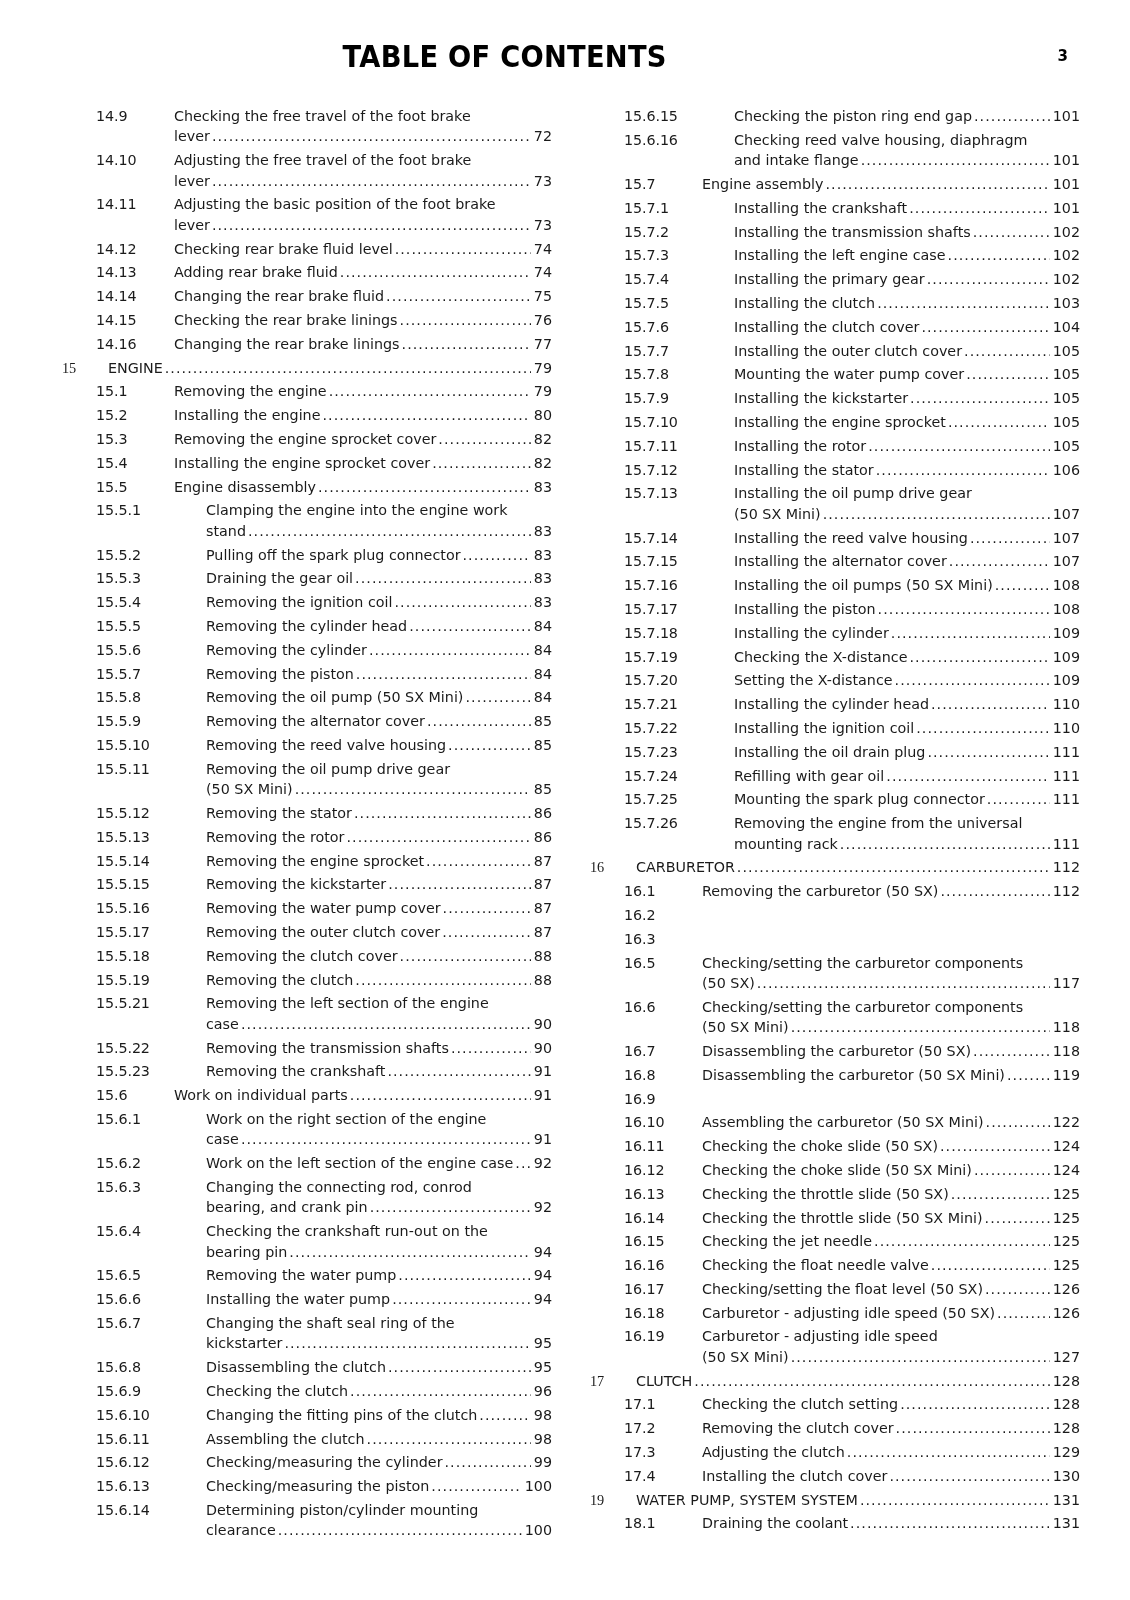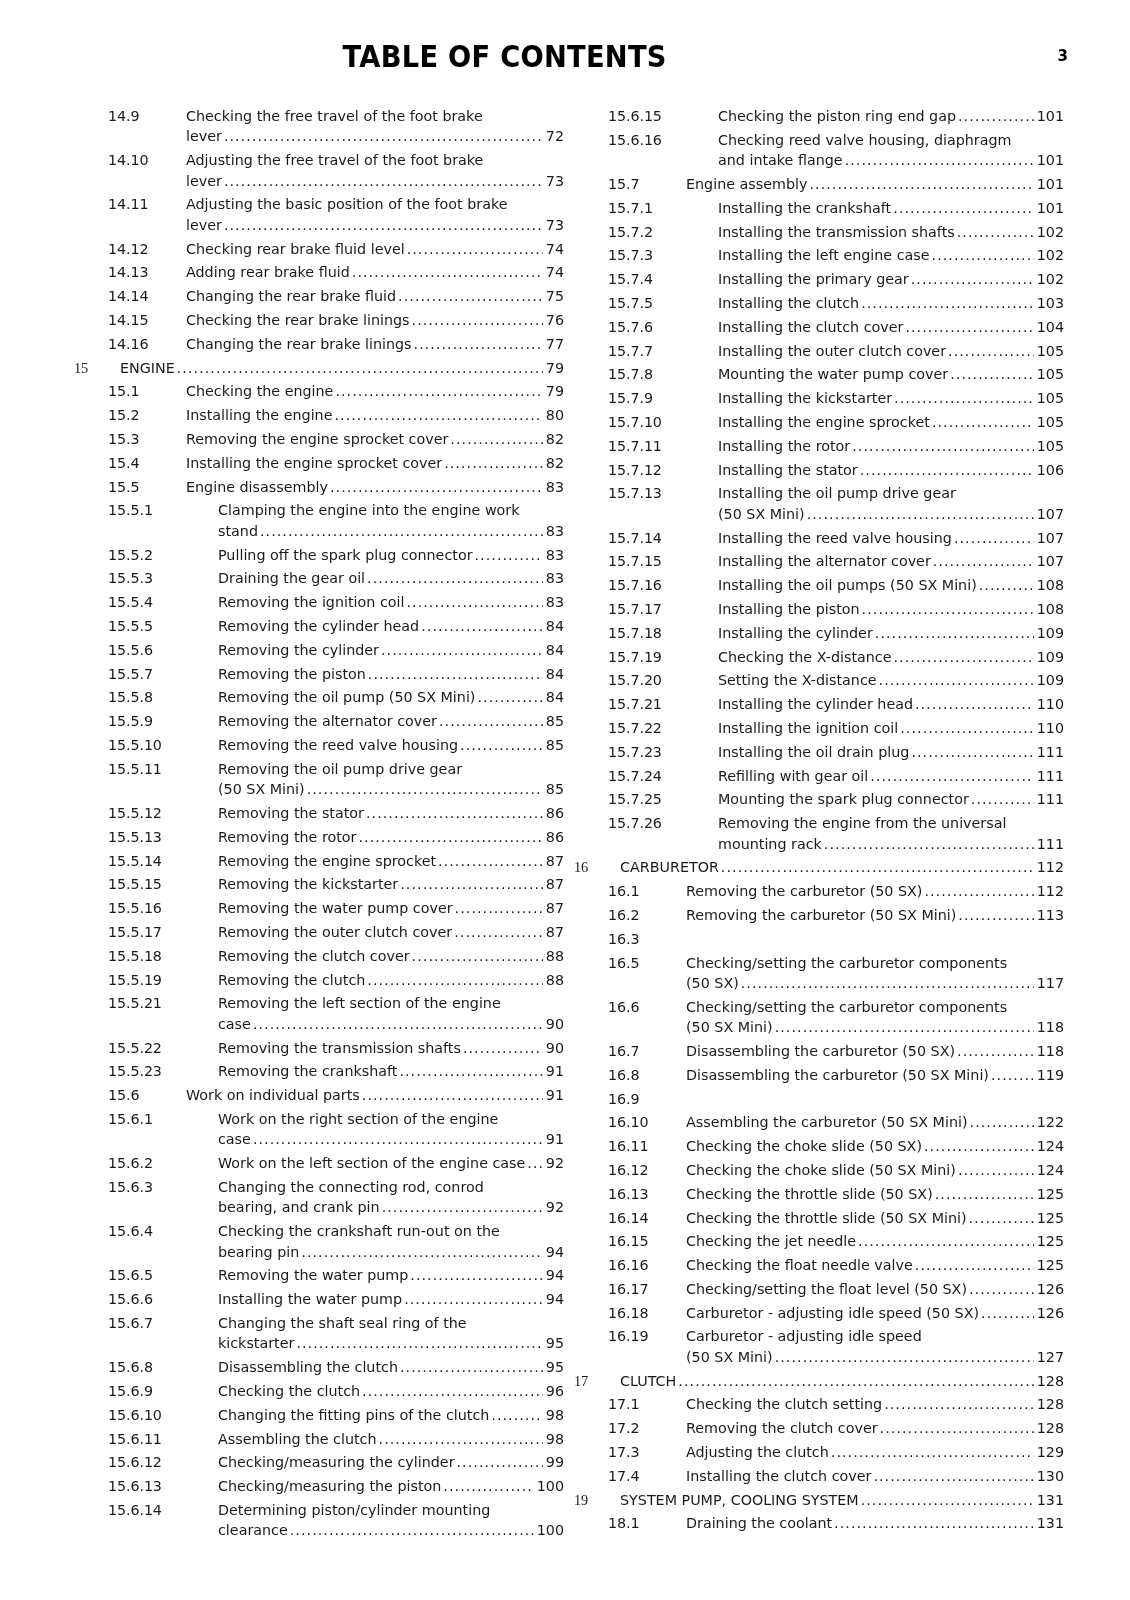--- a/index.html
+++ b/index.html
@@ -42,22 +42,21 @@
     font-size: 15px;
     color: #000000;
   }
 
   .columns {
     position: absolute;
     top: 106px;
     left: 62px;
     width: 1006px;
     display: flex;
-    gap: 10px;
-    margin-left: 12px;
+    gap: 38px;
   }
   .col {
     width: 490px;
     flex: 0 0 490px;
   }
 
   
   .entry {
     display: flex;
     align-items: flex-start;
@@ -216,21 +215,21 @@
             <span class="txt">ENGINE</span>
             <span class="leader"></span>
             <span class="pg">79</span>
           </div>
         </div>
       </div>
       <div class="entry lvl2">
         <div class="num">15.1</div>
         <div class="body">
           <div class="line">
-            <span class="txt">Checking the engine</span>
+            <span class="txt">Removing the engine</span>
             <span class="leader"></span>
             <span class="pg">79</span>
           </div>
         </div>
       </div>
       <div class="entry lvl2">
         <div class="num">15.2</div>
         <div class="body">
           <div class="line">
             <span class="txt">Installing the engine</span>
@@ -979,27 +978,20 @@
         <div class="body">
           <div class="line">
             <span class="txt">Removing the carburetor (50 SX)</span>
             <span class="leader"></span>
             <span class="pg">112</span>
           </div>
         </div>
       </div>
       <div class="entry lvl2">
         <div class="num">16.2</div>
-        <div class="body">
-          <div class="line">
-            <span class="txt">Removing the carburetor (50 SX Mini)</span>
-            <span class="leader"></span>
-            <span class="pg">113</span>
-          </div>
-        </div>
       </div>
       <div class="entry lvl2">
         <div class="num">16.3</div>
       </div>
       <div class="entry lvl2">
         <div class="num">16.5</div>
         <div class="body">
           <div class="line cont">
             <span class="txt">Checking/setting the carburetor components</span>
           </div>
@@ -1196,21 +1188,21 @@
             <span class="txt">Installing the clutch cover</span>
             <span class="leader"></span>
             <span class="pg">130</span>
           </div>
         </div>
       </div>
       <div class="entry lvl1">
         <div class="num">19</div>
         <div class="body">
           <div class="line">
-            <span class="txt">SYSTEM PUMP, COOLING SYSTEM</span>
+            <span class="txt">WATER PUMP, SYSTEM SYSTEM</span>
             <span class="leader"></span>
             <span class="pg">131</span>
           </div>
         </div>
       </div>
       <div class="entry lvl2">
         <div class="num">18.1</div>
         <div class="body">
           <div class="line">
             <span class="txt">Draining the coolant</span>

